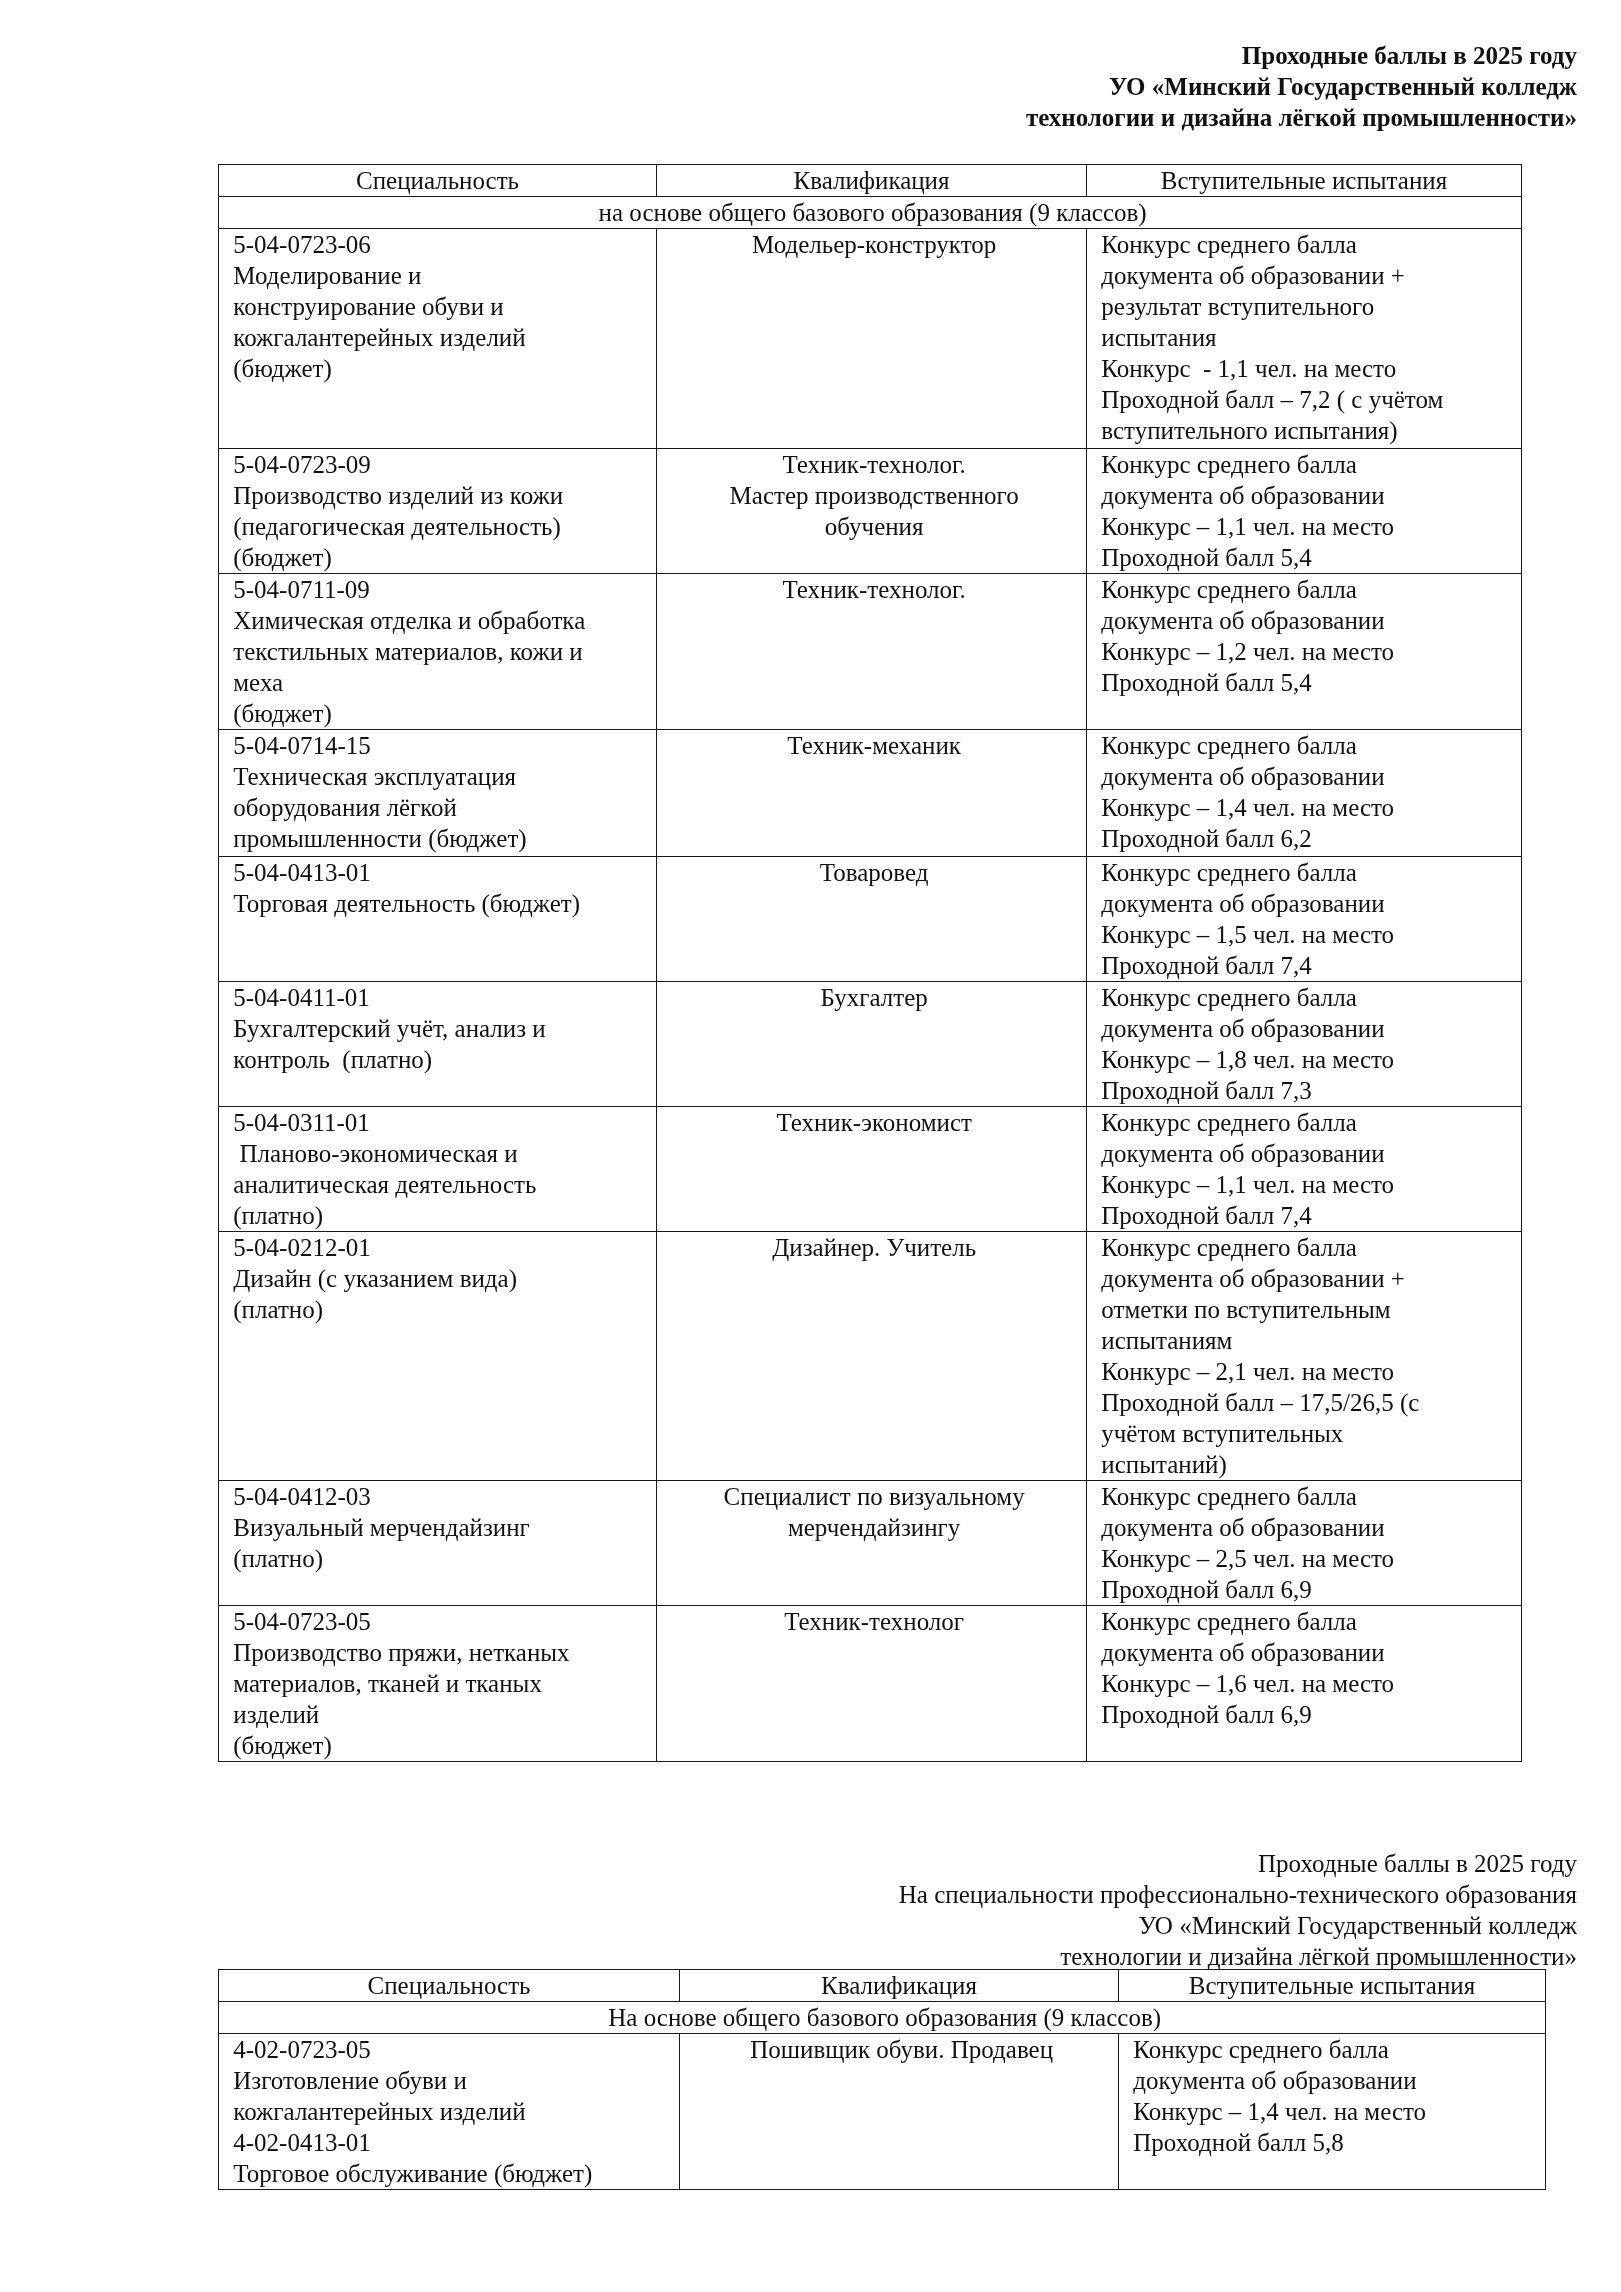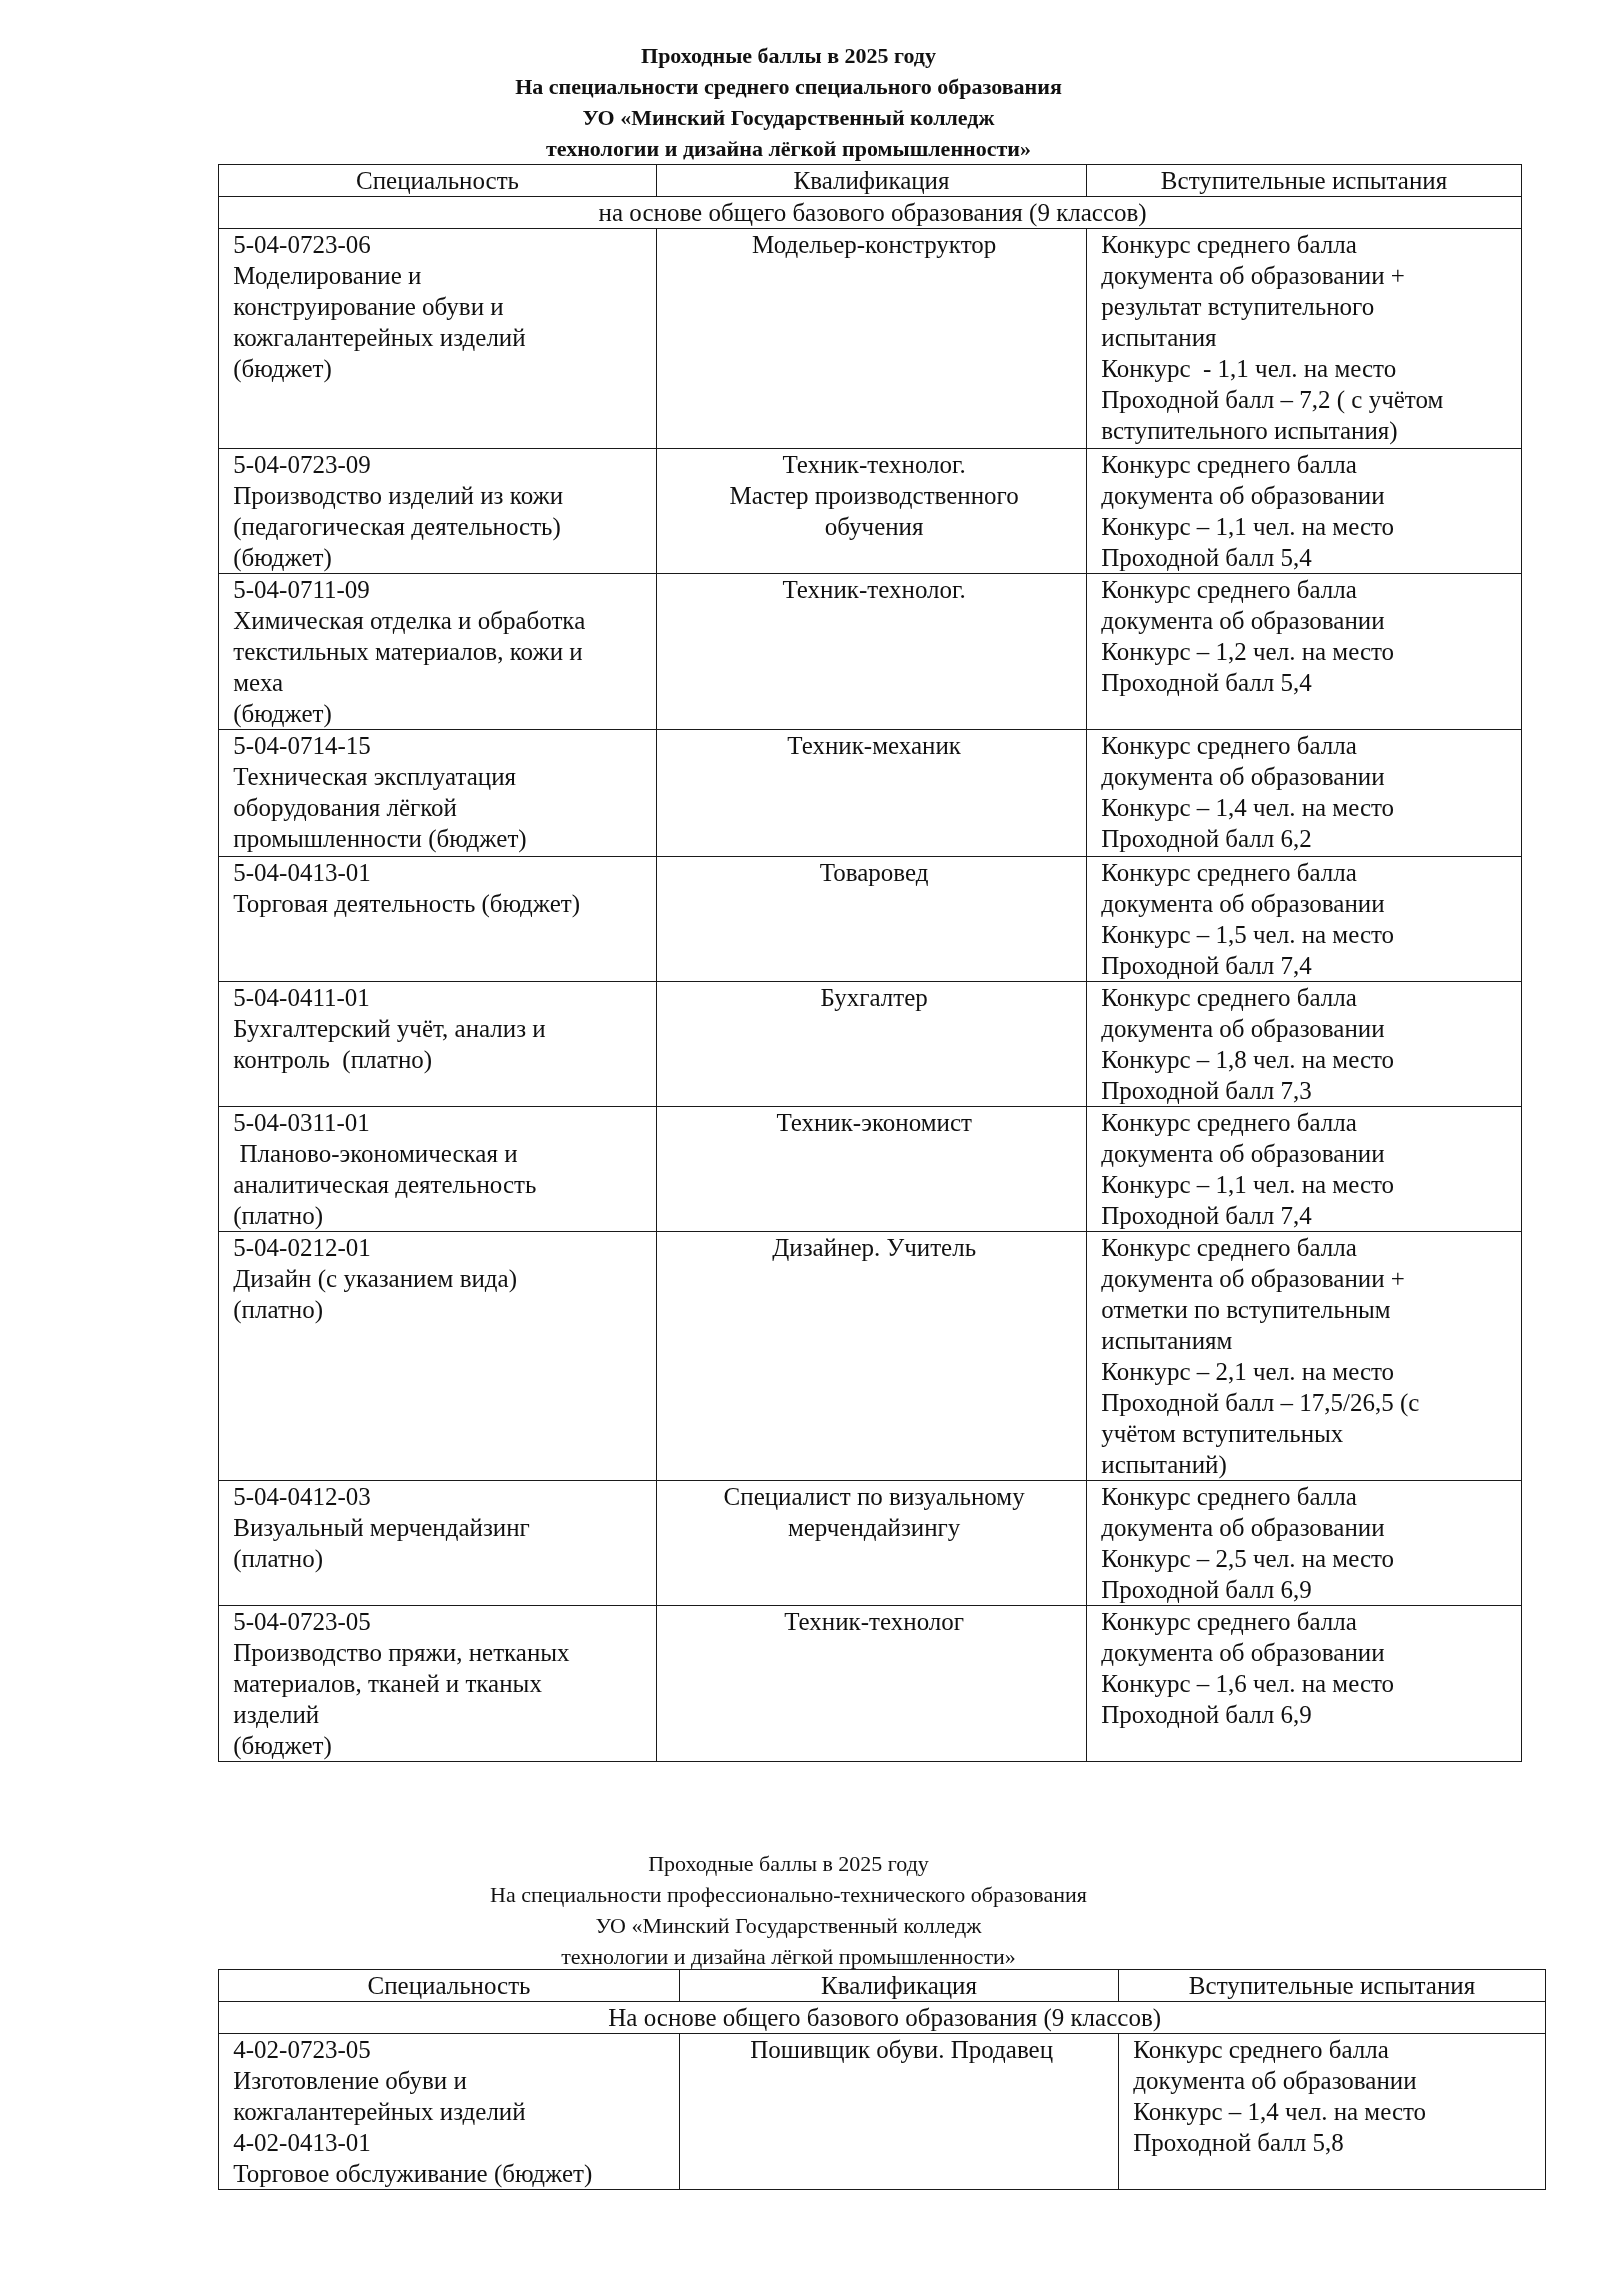--- a/index.html
+++ b/index.html
@@ -12,22 +12,22 @@
       height: 2293px;
       position: relative;
       overflow: hidden;
       font-family: "Liberation Serif", "DejaVu Serif", serif;
       color: #111111;
     }
     .title-block {
       position: absolute;
       left: 0;
       width: 1577px;
-      text-align: center;
-      font-size: 22px;
+      text-align: right;
+      font-size: 25px;
       line-height: 31px;
     }
     .title-block.bold { font-weight: bold; }
     .title-block div { white-space: nowrap; }
     #title1 { top: 40px; }
     #title2 { top: 1848px; }
 
     table.doc-table {
       position: absolute;
       border-collapse: collapse;
@@ -59,21 +59,20 @@
     td.qual { text-align: center; padding: 0 9px; }
     td.spec { padding-left: 14.3px; }
     td.exam { padding-left: 14.3px; }
     .line { display: block; white-space: pre; }
   </style>
 </head>
 <body>
 
 <div id="title1" class="title-block bold">
   <div>Проходные баллы в 2025 году</div>
-  <div>На специальности среднего специального образования</div>
   <div>УО «Минский Государственный колледж</div>
   <div>технологии и дизайна лёгкой промышленности»</div>
 </div>
 
 <table id="table1" class="doc-table">
   <colgroup>
     <col style="width:438px">
     <col style="width:430px">
     <col style="width:435px">
   </colgroup>

